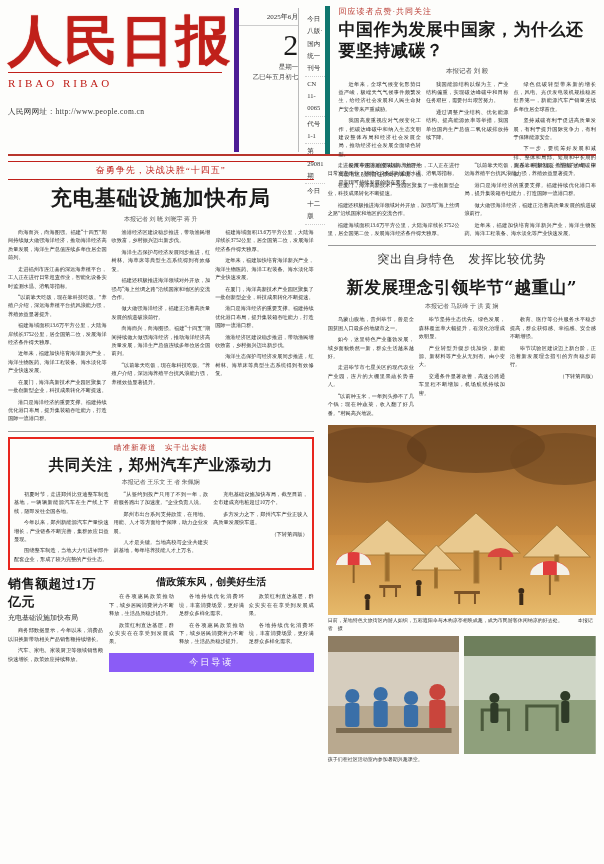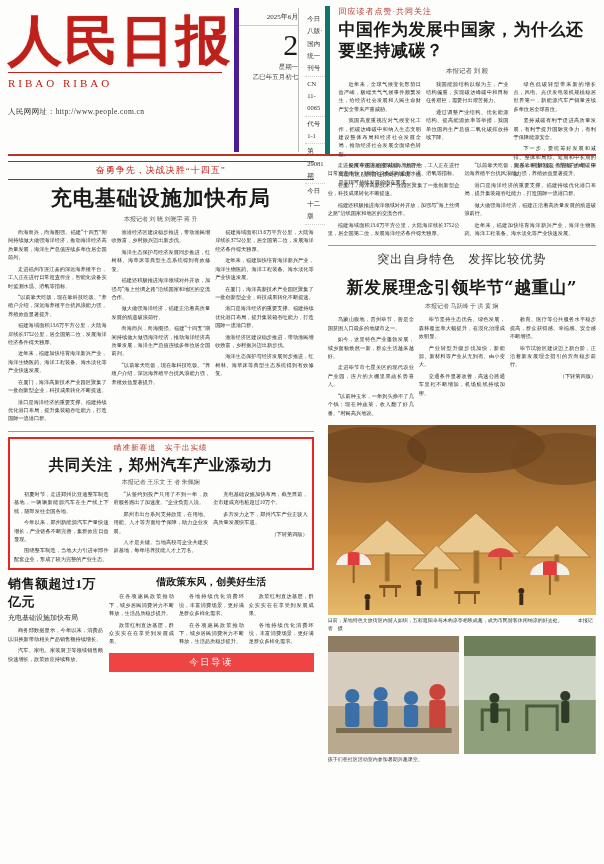--- a/index.html
+++ b/index.html
@@ -86,21 +86,21 @@
   .s2-by{font-size:6px;text-align:center;color:#555;margin:3px 0 4px;}
 
   
   .photo{position:relative;overflow:hidden;}
   .cap{font-size:5px;color:#333;line-height:1.5;margin-top:2px;}
 
   
   .bottom{display:flex;gap:6px;margin-top:5px;}
 
   .bluebar{
-    background:#ef4444;color:#fff;font-size:9px;text-align:center;
+    background:#8b5cf6;color:#fff;font-size:9px;text-align:center;
     padding:3px 8px;letter-spacing:2px;
   }
   .bigstat{font-size:13px;font-weight:bold;line-height:1.35;letter-spacing:.5px;}
   .mini-head{font-size:10px;font-weight:bold;text-align:center;font-family:"DejaVu Serif",serif;}
 
   
   .pav{width:100%;height:190px;display:block;}
   .ph2{width:100%;height:118px;display:block;}
   .ph3{width:100%;height:118px;display:block;}
 </style>

